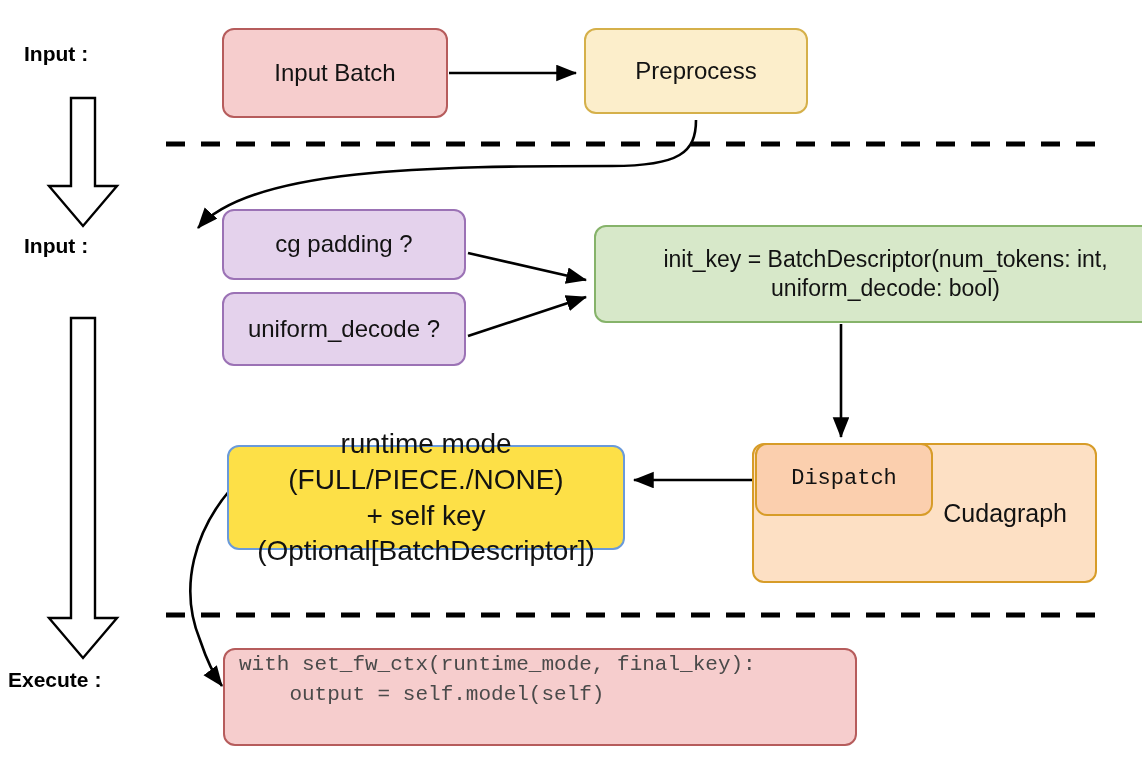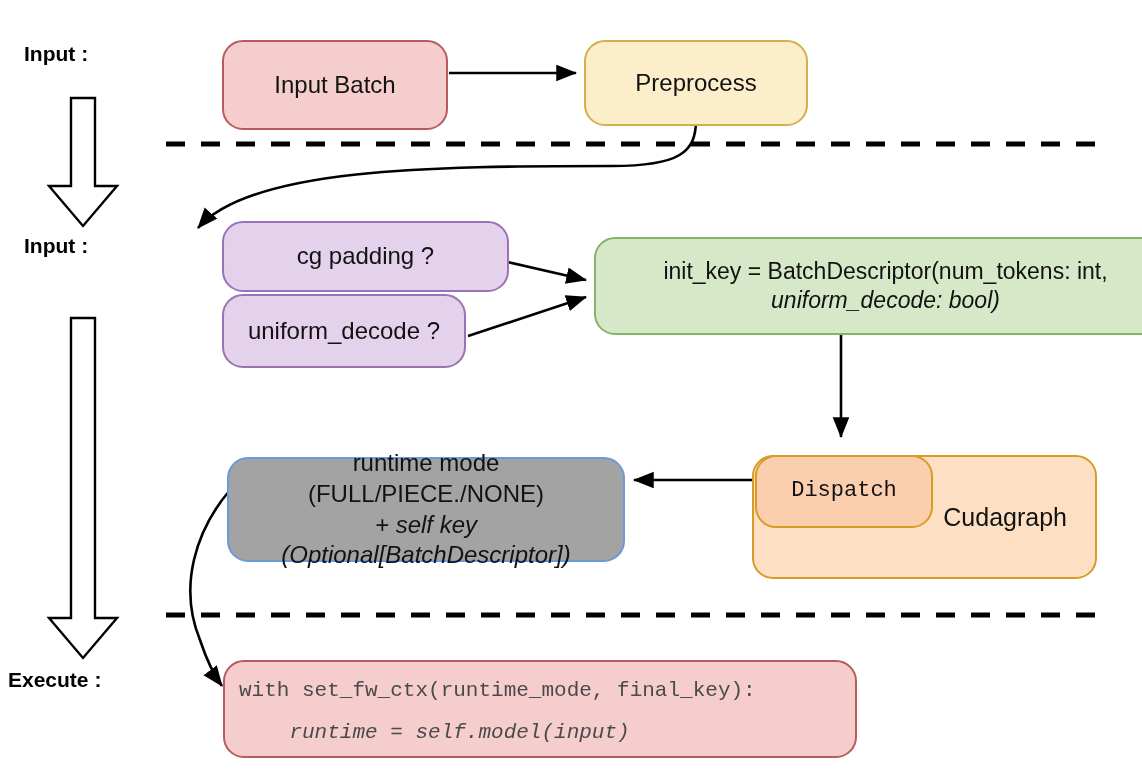--- a/index.html
+++ b/index.html
@@ -27,31 +27,30 @@
     font-family: "Liberation Sans", sans-serif;
     font-weight: bold;
     font-size: 21px;
     color: #000000;
     white-space: nowrap;
     letter-spacing: 0px;
   }
   .node {
     position: absolute;
     box-sizing: border-box;
-    border-radius: 21px;
+    border-radius: 12px;
     border: 2px solid #000;
     display: flex;
     align-items: center;
     justify-content: center;
     text-align: center;
     font-family: "Liberation Sans", sans-serif;
     color: #121212;
     line-height: 1.28;
-    padding: 14px 10px;
-    margin-top: 12px;
+    padding: 0 10px;
   }
   .node-input-batch {
     background: #f6cdcd;
     border-color: #b65c5c;
     font-size: 24px;
   }
   .node-preprocess {
     background: #fceecb;
     border-color: #d5b04a;
     font-size: 24px;
@@ -73,39 +72,38 @@
     justify-content: flex-end;
     padding-right: 28px;
     font-size: 25px;
   }
   .node-dispatch-inner {
     background: #fbcfae;
     border-color: #d79c28;
     font-size: 22px;
   }
   .node-runtime {
-    background: #a3a3a3;
+    background: #fde047;
     border-color: #6a9ada;
-    font-size: 24px;
+    font-size: 28px;
   }
   .node-code {
     background: #f6cdcd;
     border-color: #b65c5c;
     font-family: "Liberation Mono", monospace;
     font-size: 21px;
     color: #4a4a4a;
     justify-content: flex-start;
     align-items: center;
     text-align: right;
     white-space: pre;
     padding-left: 14px;
     line-height: 1.45;
-    gap: 12px;
   }
-  .node-line2 { display:block;font-style:italic; }
+  .node-line2 { display:block; }
 </style>
 </head>
 <body>
 
 <div id="stage">
 
   <svg id="wires" viewBox="0 0 1142 770">
     <defs>
       <marker id="arrowhead" markerWidth="9" markerHeight="9" refX="7.6" refY="3.2" orient="auto" markerUnits="strokeWidth">
         <path d="M0,0 L8,3.2 L0,6.4 z" fill="#000000"></path>
@@ -141,44 +139,44 @@
   <div class="stage-label" style="left:8px; top:668px;">Execute :</div>
 
   <div class="node node-input-batch" style="left:222px; top:28px; width:226px; height:90px;">
     <span>Input Batch</span>
   </div>
 
   <div class="node node-preprocess" style="left:584px; top:28px; width:224px; height:86px;">
     <span>Preprocess</span>
   </div>
 
-  <div class="node node-question" style="left:222px; top:209px; width:287px; height:71px;">
+  <div class="node node-question" style="left:222px; top:209px; width:244px; height:71px;">
     <span>cg padding ?</span>
   </div>
 
-  <div class="node node-question" style="left:222px; top:282px; width:244px; height:74px;">
+  <div class="node node-question" style="left:222px; top:292px; width:244px; height:74px;">
     <span>uniform_decode ?</span>
   </div>
 
   <div class="node node-initkey" style="left:594px; top:225px; width:583px; height:98px; flex-direction:column;">
     <span>init_key = BatchDescriptor(num_tokens: int,</span>
     <span class="node-line2">uniform_decode: bool)</span>
   </div>
 
-  <div class="node node-cudagraph-outer" style="left:752px; top:443px; width:345px; height:124px; flex-direction:column; align-items:flex-end; justify-content:center;">
+  <div class="node node-cudagraph-outer" style="left:752px; top:443px; width:345px; height:140px; flex-direction:column; align-items:flex-end; justify-content:center;">
     <span>Cudagraph</span>
   </div>
 
   <div class="node node-dispatch-inner" style="left:755px; top:443px; width:178px; height:73px;font-family:Liberation Mono, monospace;">
     <span>Dispatch</span>
   </div>
 
   <div class="node node-runtime" style="left:227px; top:445px; width:398px; height:105px; flex-direction:column;">
     <span>runtime mode (FULL/PIECE./NONE)</span>
     <span class="node-line2">+ self key (Optional[BatchDescriptor])</span>
   </div>
 
   <div class="node node-code" style="left:223px; top:648px; width:634px; height:98px; flex-direction:column; align-items:flex-start;">
     <span>with set_fw_ctx(runtime_mode, final_key):</span>
-    <span class="node-line2">    runtime = self.model(input)</span>
+    <span class="node-line2">    output = self.model(self)</span>
   </div>
 
 </div>
 
 </body></html>

